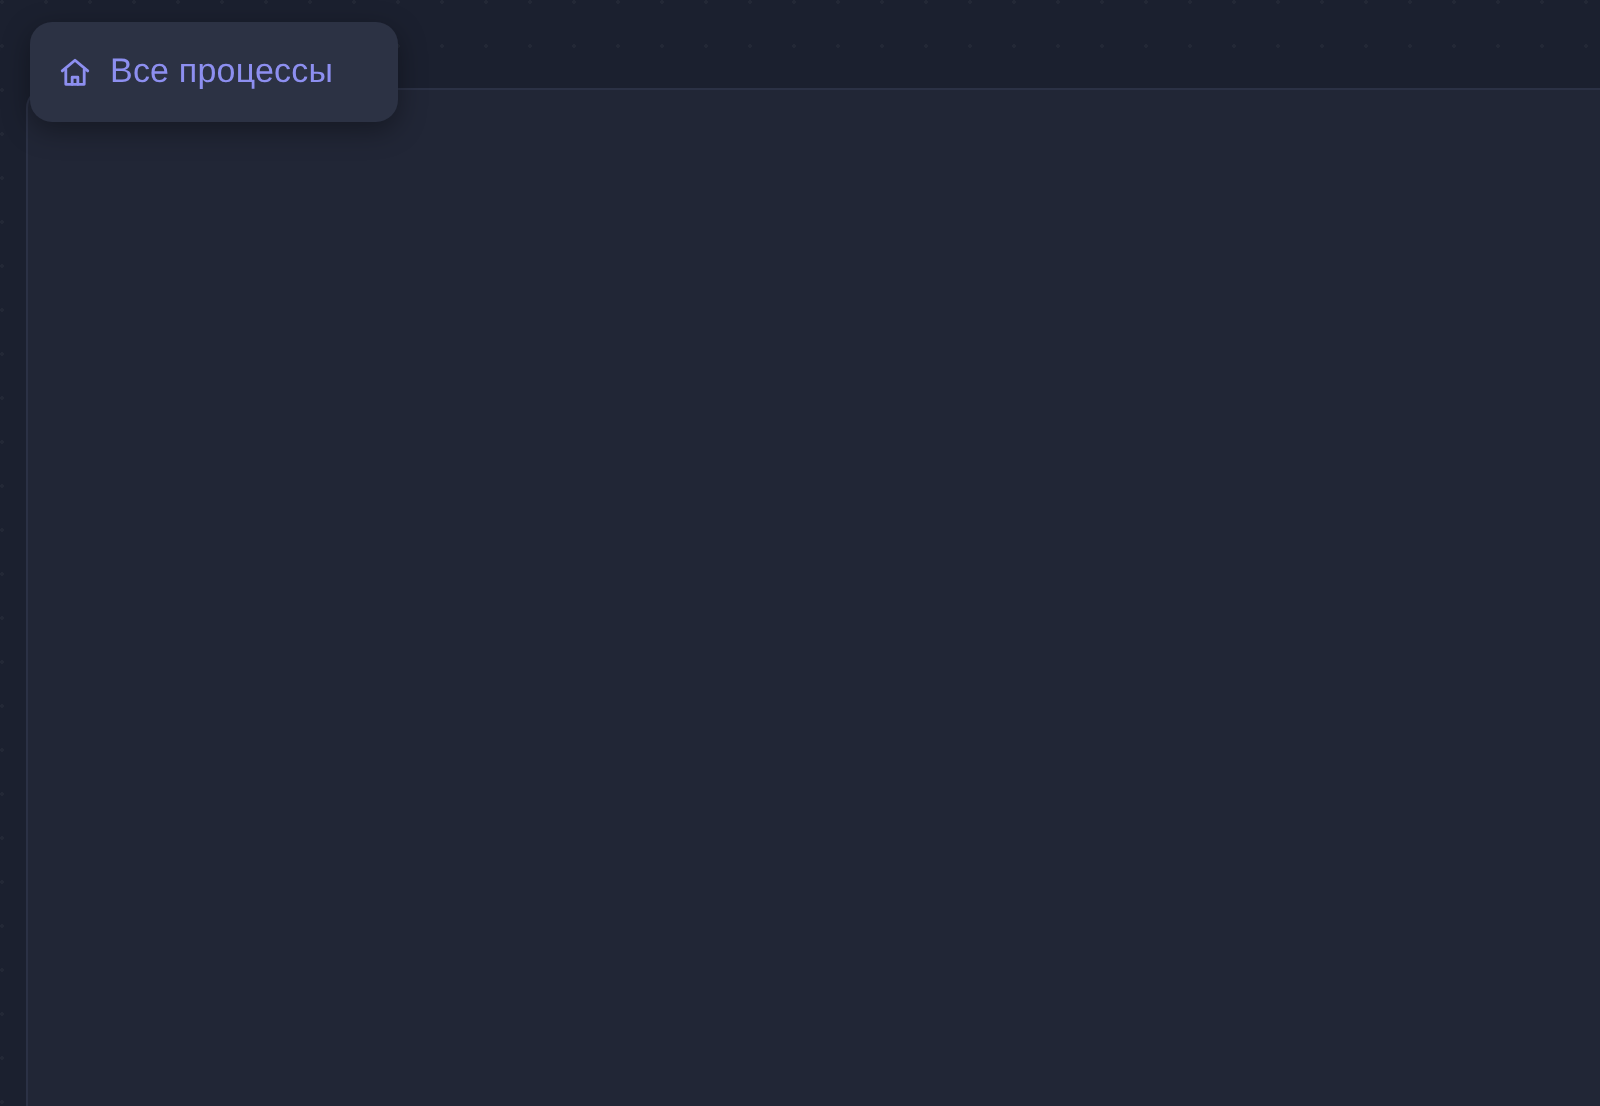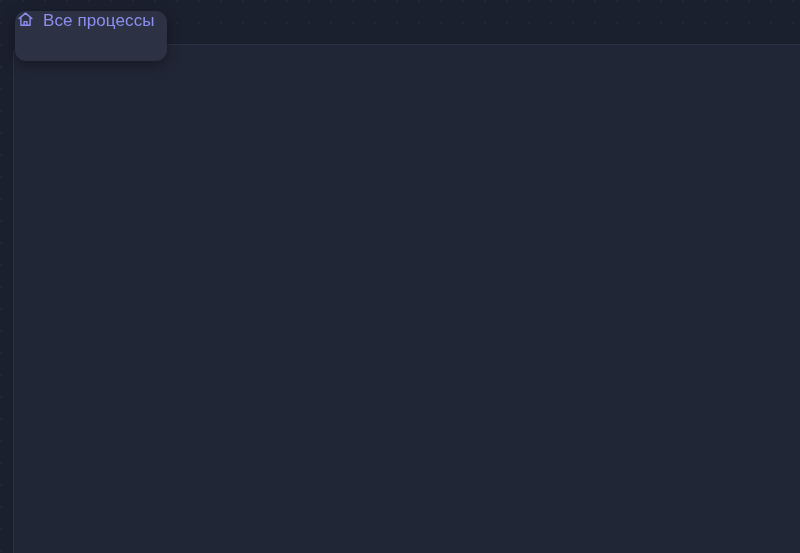--- a/index.html
+++ b/index.html
@@ -20,25 +20,25 @@
     background-image:
        radial-gradient(circle at 1px 1px, rgba(255,255,255,0.035) 1px, transparent 0);
     background-size: 22px 22px;
     overflow: hidden;
   }
 
   
   #home-chip {
     position: absolute;
     left: 15px; top: 11px;
-    width: 152px; height: 50px;
+    width: 184px; height: 50px;
     background: #2c3244;
     border-radius: 11px;
-    display: flex; align-items: flex-start; gap: 9px;
-    padding: 0 2px;
+    display: flex; align-items: center; gap: 9px;
+    padding: 0 14px;
     z-index: 30;
     box-shadow: 0 4px 14px rgba(0,0,0,0.35);
   }
   #home-chip .ttl {
     color: #8d8ff0;
     font-size: 17px;
     font-weight: 400;
     letter-spacing: .1px;
     white-space: nowrap;
   }

